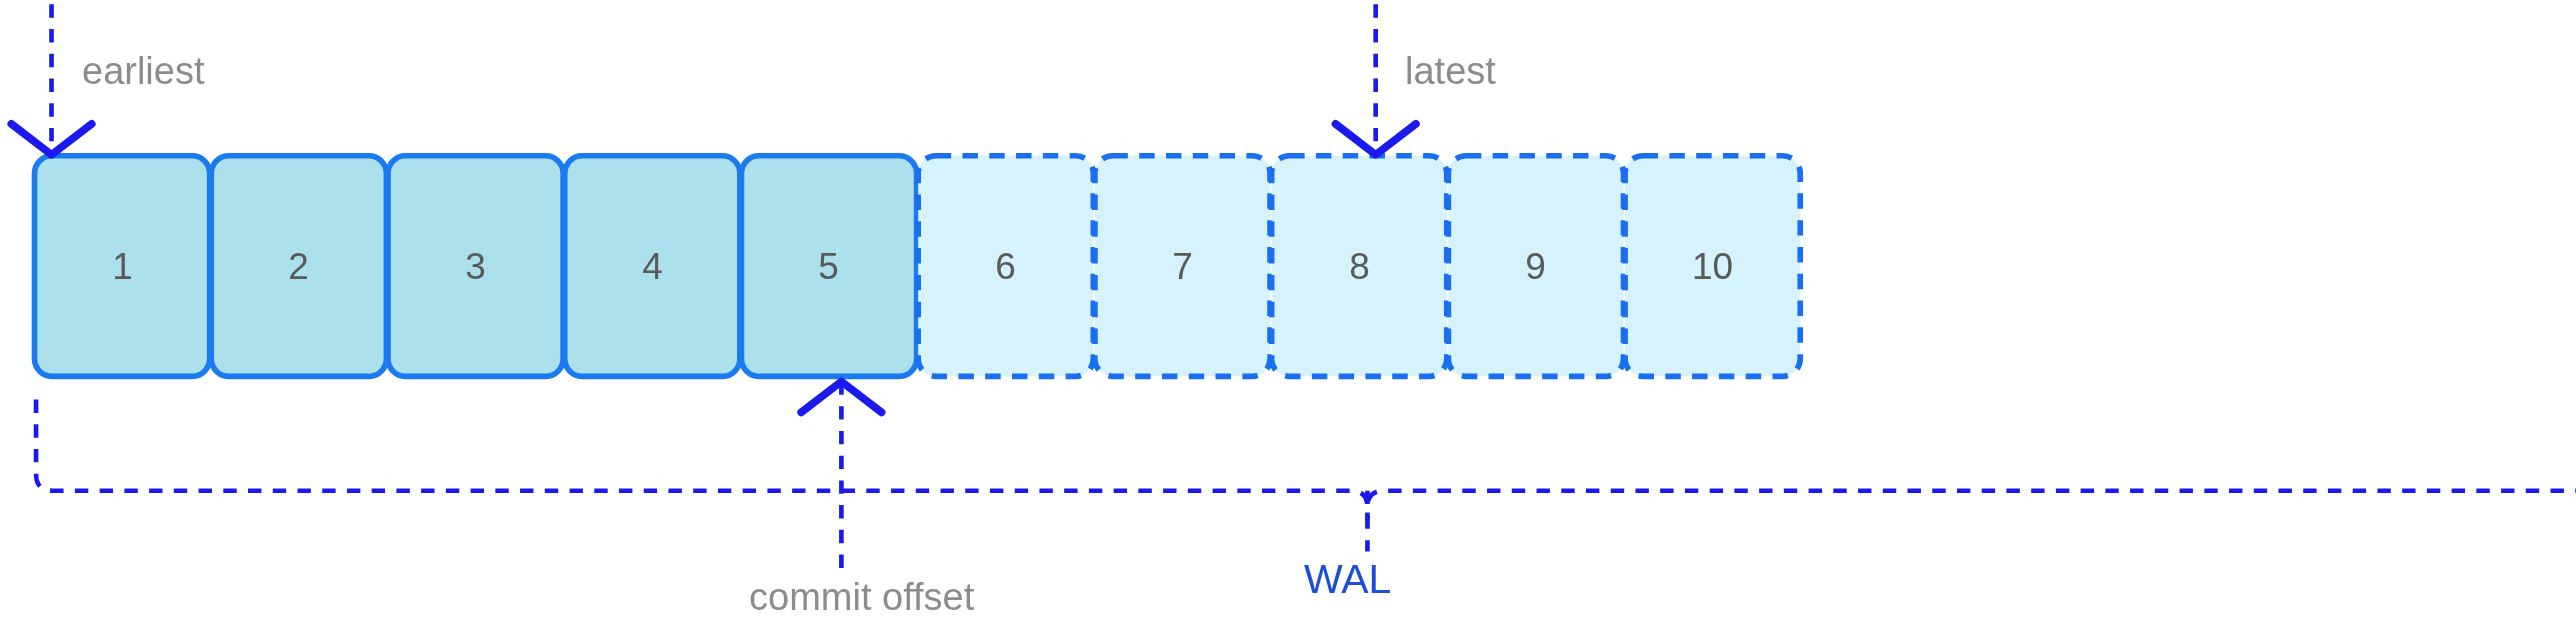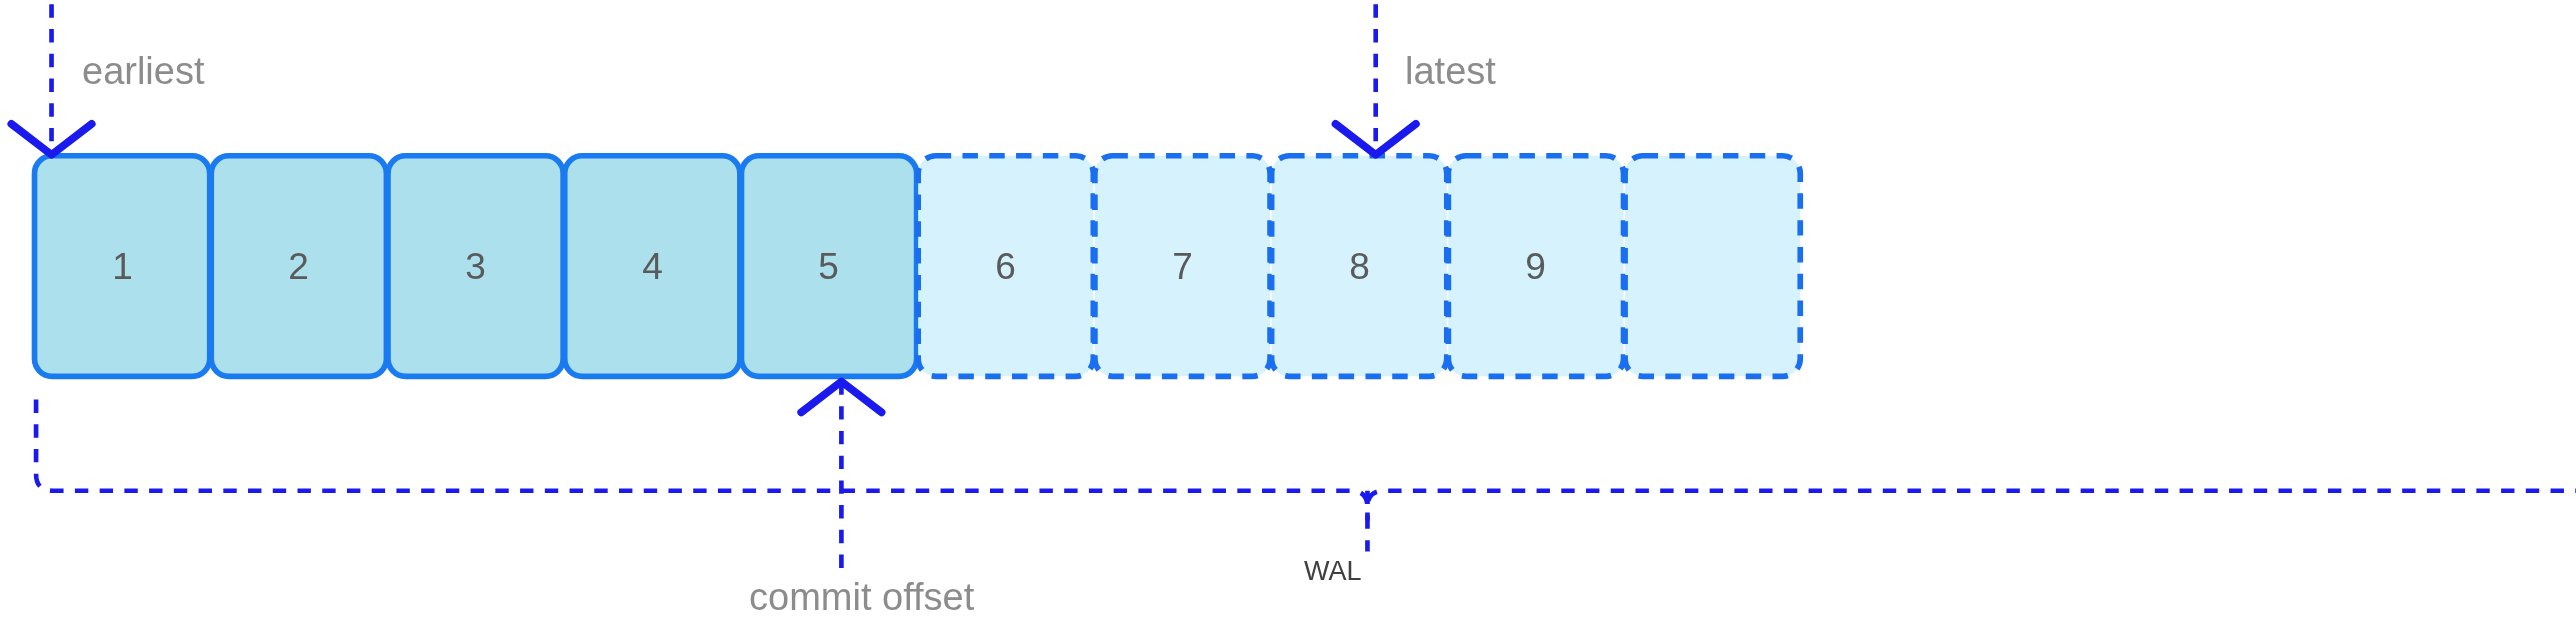--- a/index.html
+++ b/index.html
@@ -18,22 +18,22 @@
   }
   .anno-label{
     position:absolute;
     color:#8c8c8c;
     font-size:38px;
     font-family:"Liberation Sans","DejaVu Sans",sans-serif;
     white-space:nowrap;
   }
   .wal-label{
     position:absolute;
-    color:#404040;
-    font-size:27px;
+    color:#1d4ed8;
+    font-size:41px;
     font-family:"Liberation Sans","DejaVu Sans",sans-serif;
     white-space:nowrap;
   }
 </style>
 </head>
 <body>
 
 <div id="stage">
 
   <svg id="svgroot" viewBox="0 0 5314 1222" xmlns="http://www.w3.org/2000/svg">
@@ -87,20 +87,21 @@
 
   <div class="seg-num" style="left:35px;  top:156px; width:175px; height:221px;">1</div>
   <div class="seg-num" style="left:211px; top:156px; width:175px; height:221px;">2</div>
   <div class="seg-num" style="left:388px; top:156px; width:175px; height:221px;">3</div>
   <div class="seg-num" style="left:565px;top:156px; width:175px; height:221px;">4</div>
   <div class="seg-num" style="left:741px;top:156px; width:175px; height:221px;">5</div>
   <div class="seg-num" style="left:918px;top:156px; width:175px; height:221px;">6</div>
   <div class="seg-num" style="left:1095px;top:156px; width:175px; height:221px;">7</div>
   <div class="seg-num" style="left:1272px;top:156px; width:175px; height:221px;">8</div>
   <div class="seg-num" style="left:1448px;top:156px; width:175px; height:221px;">9</div>
+  <div class="seg-num" style="left:1625px;top:156px; width:175px; height:221px;">10</div>
 
   <div class="anno-label" style="left:82px; top:50px;">earliest</div>
 
   <div class="anno-label" style="left:1405px; top:50px;">latest</div>
 
   <div class="anno-label" style="left:749px; top:576px;">commit offset</div>
 
   <div class="wal-label" style="left:1304px; top:556px;">WAL</div>
 
 </div>

